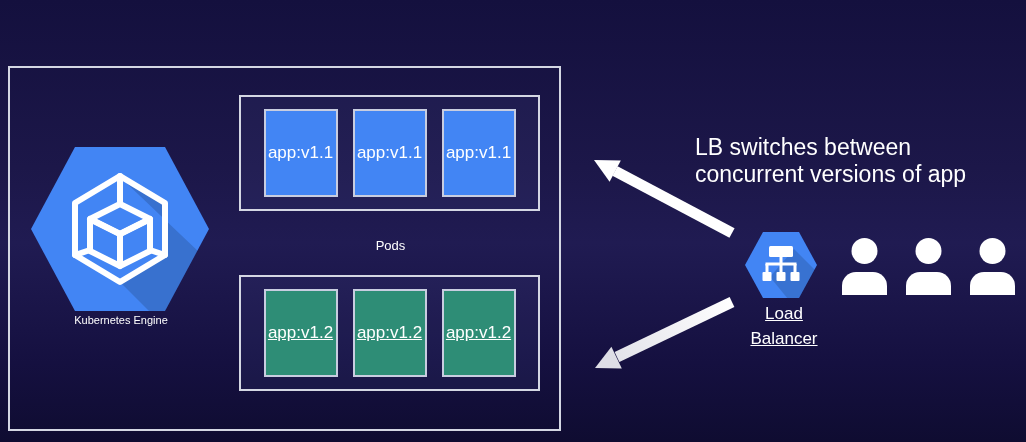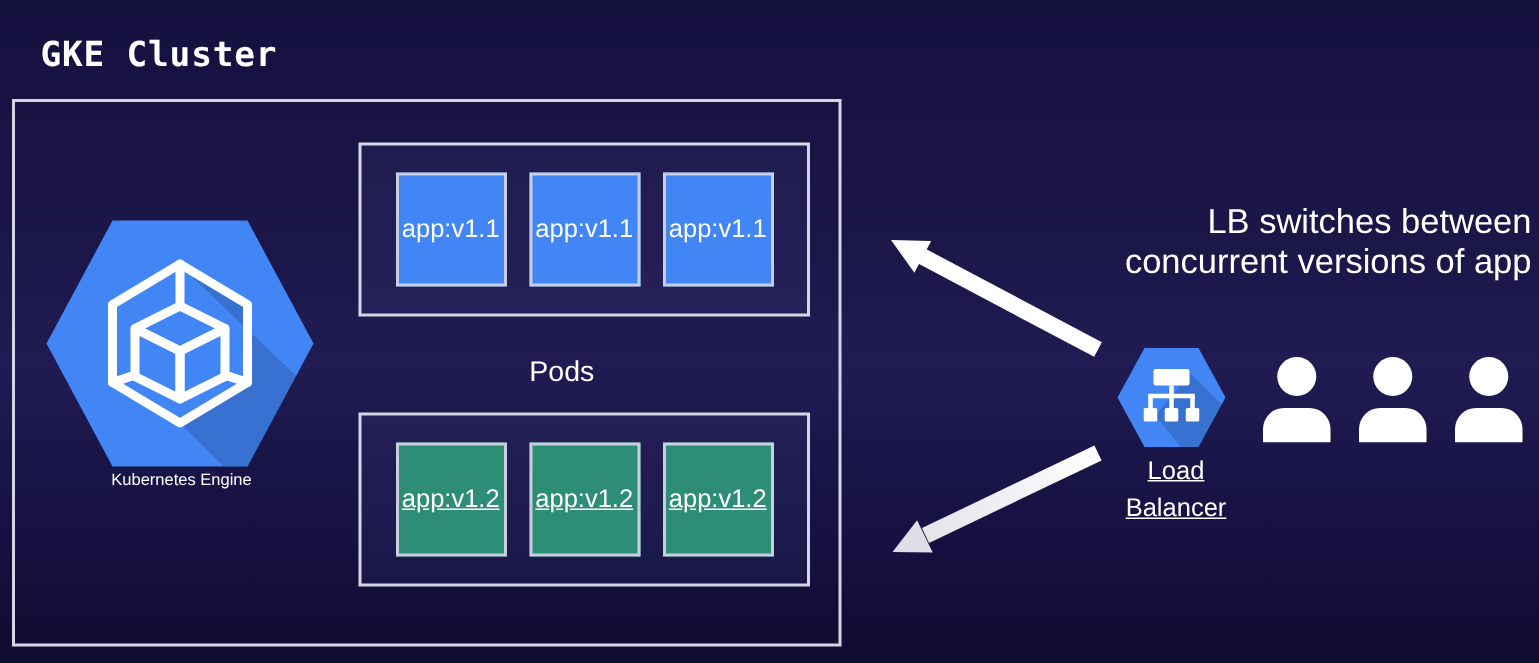--- a/index.html
+++ b/index.html
@@ -21,46 +21,45 @@
   .engine-label{position:absolute;left:15px;top:314px;width:212px;text-align:center;font-size:11px;}
   .pods-box{
     position:absolute;left:239px;width:301px;height:116px;
     border:2px solid #d4d7e3;box-sizing:border-box;
     background:rgba(95,105,190,0.10);
     display:flex;align-items:center;justify-content:center;gap:15px;
   }
   .pods-box.top{top:95px;}
   .pods-box.bottom{top:275px;text-decoration:underline;}
   .pod{
-    width:74px;height:76px;border:2px solid #c8cde0;box-sizing:border-box;
+    width:74px;height:88px;border:2px solid #c8cde0;box-sizing:border-box;
     display:flex;align-items:center;justify-content:center;
     font-size:17px;color:#fff;
   }
-  .pods-label{position:absolute;left:224px;top:238px;width:301px;text-align:center;font-size:19px;}
+  .pods-label{position:absolute;left:240px;top:238px;width:301px;text-align:center;font-size:13px;}
   .arrow{position:absolute;}
   .arrow.top{left:585px;top:150px;}
   .arrow.bottom{left:585px;top:292px;}
   .caption{
     position:absolute;left:695px;top:134px;width:326px;
-    text-align:right;font-size:23px;line-height:27px;color:#fff;
+    text-align:left;font-size:23px;line-height:27px;color:#fff;
   }
   .lb-icon{position:absolute;left:744px;top:231px;width:74px;height:68px;}
   .lb-label{
     position:absolute;left:723px;top:301px;width:122px;text-align:center;
     font-size:17px;line-height:25px;white-space:pre-line;text-decoration:underline;
   }
   .users{position:absolute;left:841px;top:238px;display:flex;gap:17px;}
   .user{width:47px;height:57px;}
 </style>
 </head>
 <body>
 
 <div class="canvas">
 
-  <div class="title">GKE Cluster</div>
 
   <div class="outer-box"></div>
 
   <svg class="gke-icon" viewBox="0 0 180 166">
     <defs>
       <clipPath id="gkeClip">
           <polygon points="45,1 135,1 179,83 135,165 45,165 1,83"></polygon>
         </clipPath>
     </defs>
     <polygon points="45,1 135,1 179,83 135,165 45,165 1,83" style="fill: rgb(66, 133, 244);"></polygon>

